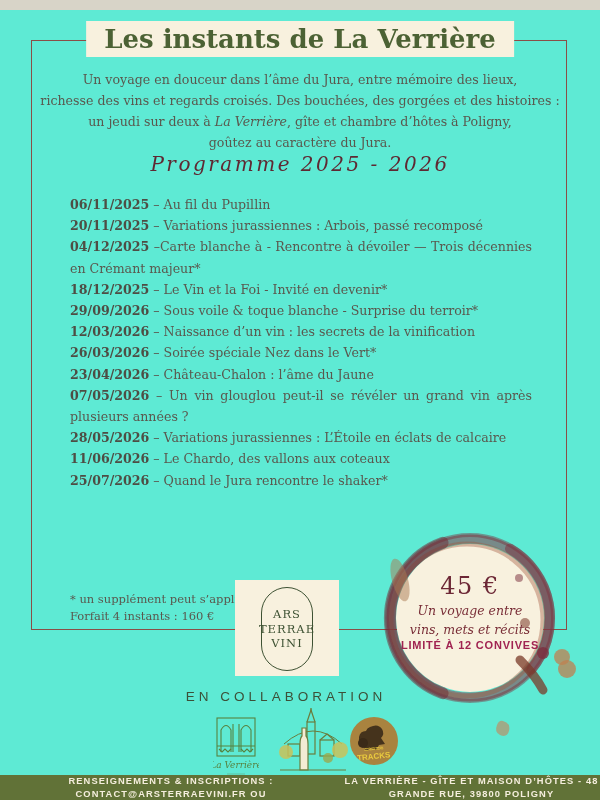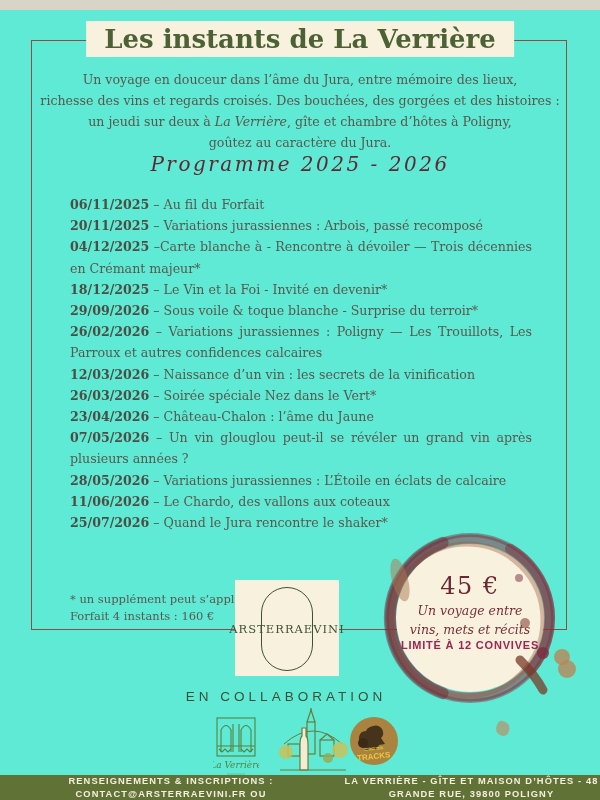--- a/index.html
+++ b/index.html
@@ -36,21 +36,21 @@
   .notes {
     position: absolute; left: 70px; top: 581px; font-size: 11.5px;
     line-height: 17px; color: #5a584e;
   }
   .ars-mask {
     position: absolute; left: 235px; top: 570px; width: 104px; height: 96px;
     background: #f8f1de; z-index: 2; display: flex; justify-content: center;
   }
   .ars-capsule {
     margin-top: 7px; width: 52px; height: 84px; border: 1.5px solid #3e5233;
-    border-radius: 26px; display: flex; flex-direction: row;
+    border-radius: 26px; display: flex; flex-direction: column;
     align-items: center; justify-content: center;
     color: #3e5233; font-size: 11.5px; line-height: 14.5px; letter-spacing: 1px;
     text-align: center;
   }
   .stains { position: absolute; left: 370px; top: 495px; z-index: 3; pointer-events: none; }
   .price-block { position: absolute; z-index: 4; text-align: center; }
   .price-amount {
     left: 390px; top: 562px; width: 160px; font-size: 24px;
     letter-spacing: 1.5px; color: #6d2836;
   }
@@ -94,26 +94,25 @@
   <div class="intro">
     <div>Un voyage en douceur dans l’âme du Jura, entre mémoire des lieux,</div>
     <div>richesse des vins et regards croisés. Des bouchées, des gorgées et des histoires :</div>
     <div><span>un jeudi sur deux à </span><i>La Verrière</i><span>, gîte et chambre d’hôtes à Poligny,</span></div>
     <div>goûtez au caractère du Jura.</div>
   </div>
 
   <div class="programme-title">Programme 2025 - 2026</div>
 
   <div class="program-list">
-    <p><span class="date">06/11/2025</span><span> – Au fil du Forfait</span></p>
+    <p><span class="date">06/11/2025</span><span> – Au fil du Pupillin</span></p>
     <p><span class="date">20/11/2025</span><span> – Variations jurassiennes : Arbois, passé recomposé</span></p>
     <p><span class="date">04/12/2025</span><span> –Carte blanche à - Rencontre à dévoiler — Trois décennies en Crémant majeur*</span></p>
     <p><span class="date">18/12/2025</span><span> – Le Vin et la Foi - Invité en devenir*</span></p>
     <p><span class="date">29/09/2026</span><span> – Sous voile &amp; toque blanche - Surprise du terroir*</span></p>
-    <p><span class="date">26/02/2026</span><span> – Variations jurassiennes : Poligny — Les Trouillots, Les Parroux et autres confidences calcaires</span></p>
     <p><span class="date">12/03/2026</span><span> – Naissance d’un vin : les secrets de la vinification</span></p>
     <p><span class="date">26/03/2026</span><span> – Soirée spéciale Nez dans le Vert*</span></p>
     <p><span class="date">23/04/2026</span><span> – Château-Chalon : l’âme du Jaune</span></p>
     <p><span class="date">07/05/2026</span><span> – Un vin glouglou peut-il se révéler un grand vin après plusieurs années ?</span></p>
     <p><span class="date">28/05/2026</span><span> – Variations jurassiennes : L’Étoile en éclats de calcaire</span></p>
     <p><span class="date">11/06/2026</span><span> – Le Chardo, des vallons aux coteaux</span></p>
     <p><span class="date">25/07/2026</span><span> – Quand le Jura rencontre le shaker*</span></p>
   </div>
 
   <div class="notes">

